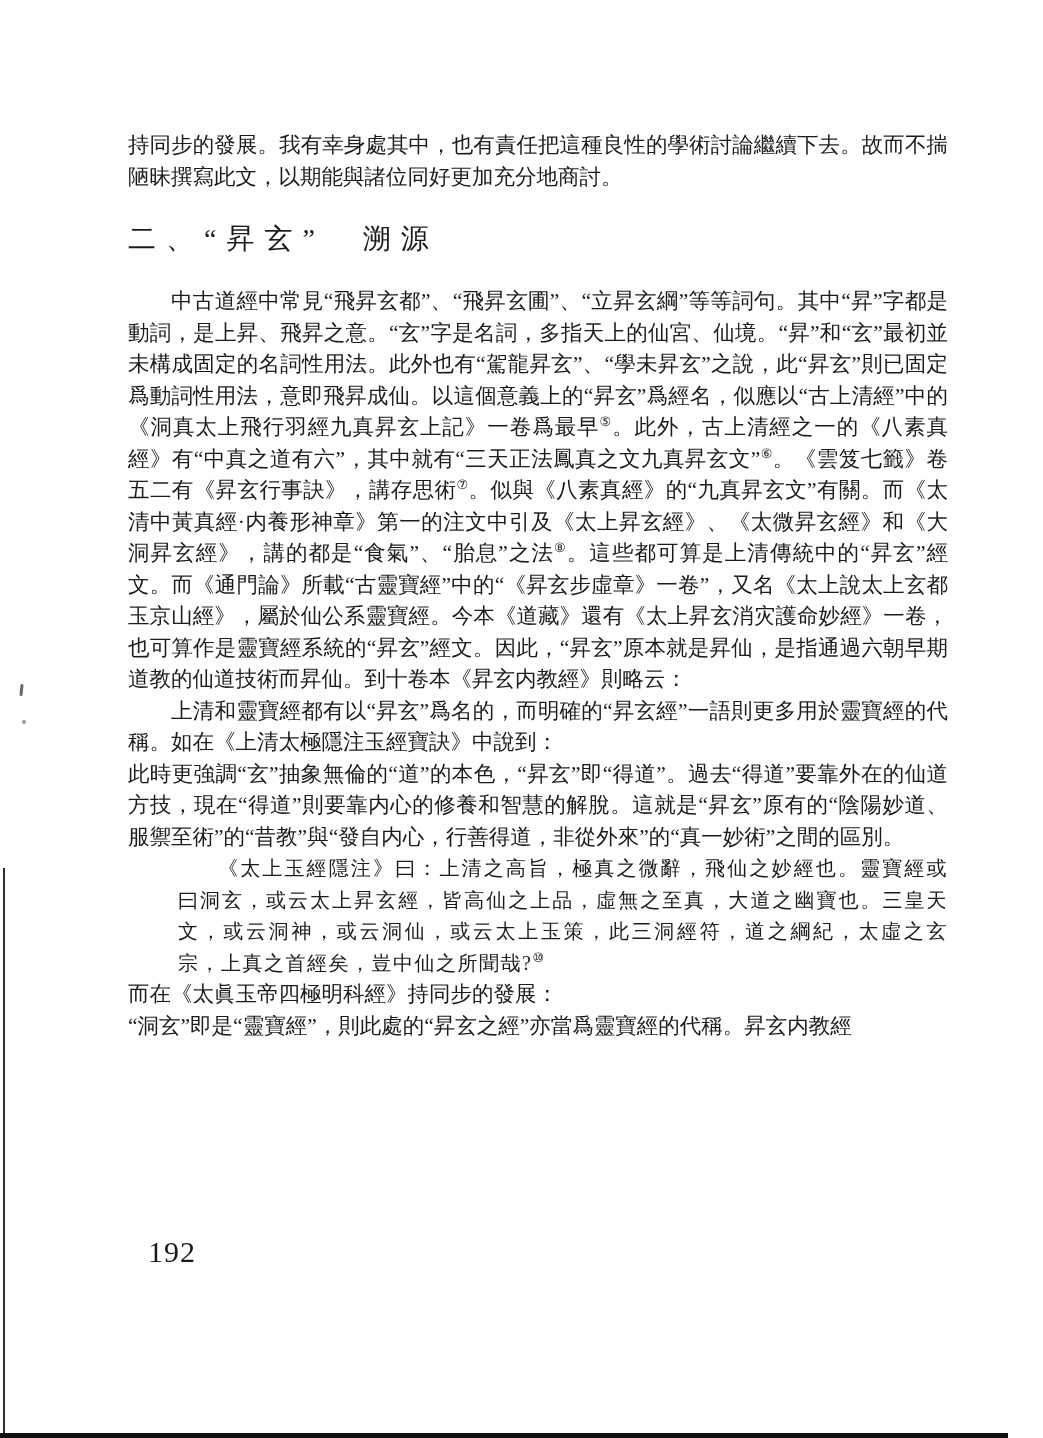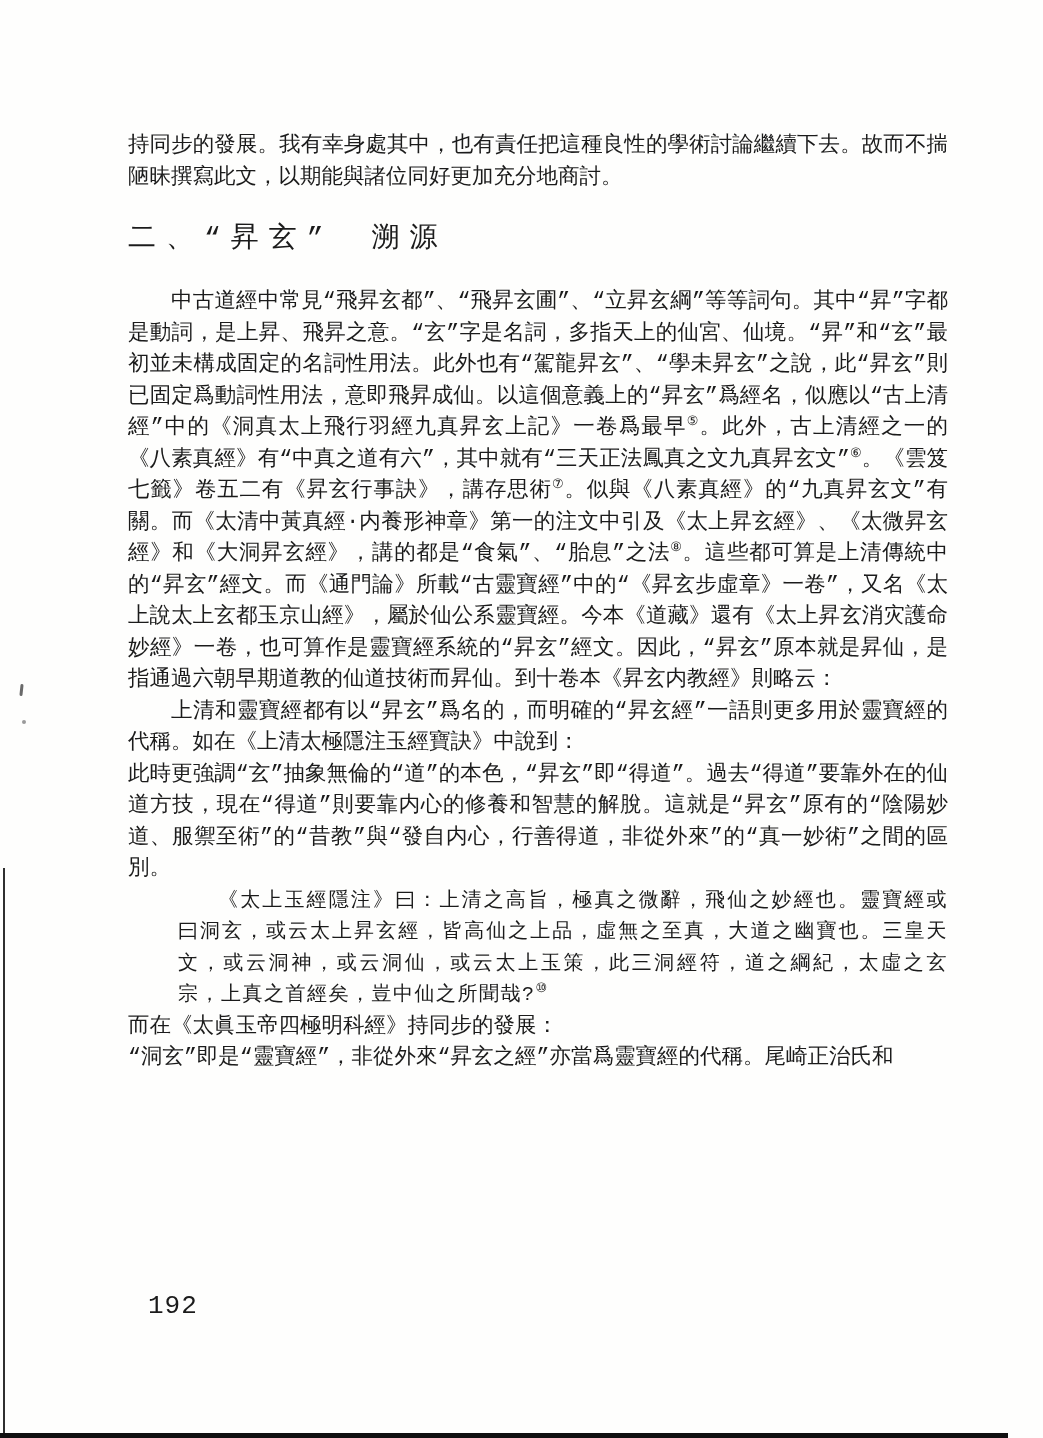--- a/index.html
+++ b/index.html
@@ -2,21 +2,21 @@
 <html><head>
 <meta charset="utf-8">
 <style>
   html, body { margin: 0; padding: 0; background: #e8e8e8; }
   .page {
     position: relative;
     width: 1043px;
     height: 1438px;
     background: #fefefd;
     overflow: hidden;
-    font-family: Liberation Mono, monospace;
+    font-family: Liberation Serif, serif;
     color: #1b1b1b;
   }
   .content {
     position: absolute;
     left: 128px;
     top: 130px;
     width: 820px;
   }
   .para {
     font-size: 21.5px;
@@ -45,22 +45,22 @@
   }
   sup.fnote {
     font-size: 13px;
     letter-spacing: 0;
     vertical-align: super;
     line-height: 0;
   }
   .page-number {
     position: absolute;
     left: 148px;
-    top: 1291px;
-    font-size: 26px;
+    top: 1235px;
+    font-size: 30px;
     letter-spacing: 1px;
   }
   
   .edge-left {
     position: absolute;
     left: 3px;
     top: 868px;
     width: 2px;
     height: 570px;
     background: #2f2f2f;
@@ -108,21 +108,21 @@
 
     <p class="para indent">上清和靈寶經都有以“昇玄”爲名的，而明確的“昇玄經”一語則更多用於靈寶經的代稱。如在《上清太極隱注玉經寶訣》中說到：</p>
 
     <p class="para">此時更強調“玄”抽象無倫的“道”的本色，“昇玄”即“得道”。過去“得道”要靠外在的仙道方技，現在“得道”則要靠内心的修養和智慧的解脫。這就是“昇玄”原有的“陰陽妙道、服禦至術”的“昔教”與“發自内心，行善得道，非從外來”的“真一妙術”之間的區別。</p>
 
     <p class="quote">《太上玉經隱注》曰：上清之高旨，極真之微辭，飛仙之妙經也。靈寶經或曰洞玄，或云太上昇玄經，皆高仙之上品，虛無之至真，大道之幽寶也。三皇天文，或云洞神，或云洞仙，或云太上玉策，此三洞經符，道之綱紀，太虛之玄宗，上真之首經矣，豈中仙之所聞哉?<sup class="fnote">⑩</sup></p>
 
     <p class="para">而在《太眞玉帝四極明科經》持同步的發展：</p>
 
 
-    <p class="para">“洞玄”即是“靈寶經”，非從外來“昇玄之經”亦當爲靈寶經的代稱。尾崎正治氏和</p>
+    <p class="para">“洞玄”即是“靈寶經”，則此處的“昇玄之經”亦當爲靈寶經的代稱。昇玄内教經</p>
   </div>
 
   <div class="page-number">192</div>
 
   <div class="edge-left"></div>
   <div class="edge-bottom"></div>
   <div class="speck-1"></div>
   <div class="speck-2"></div>
 
 </div>

